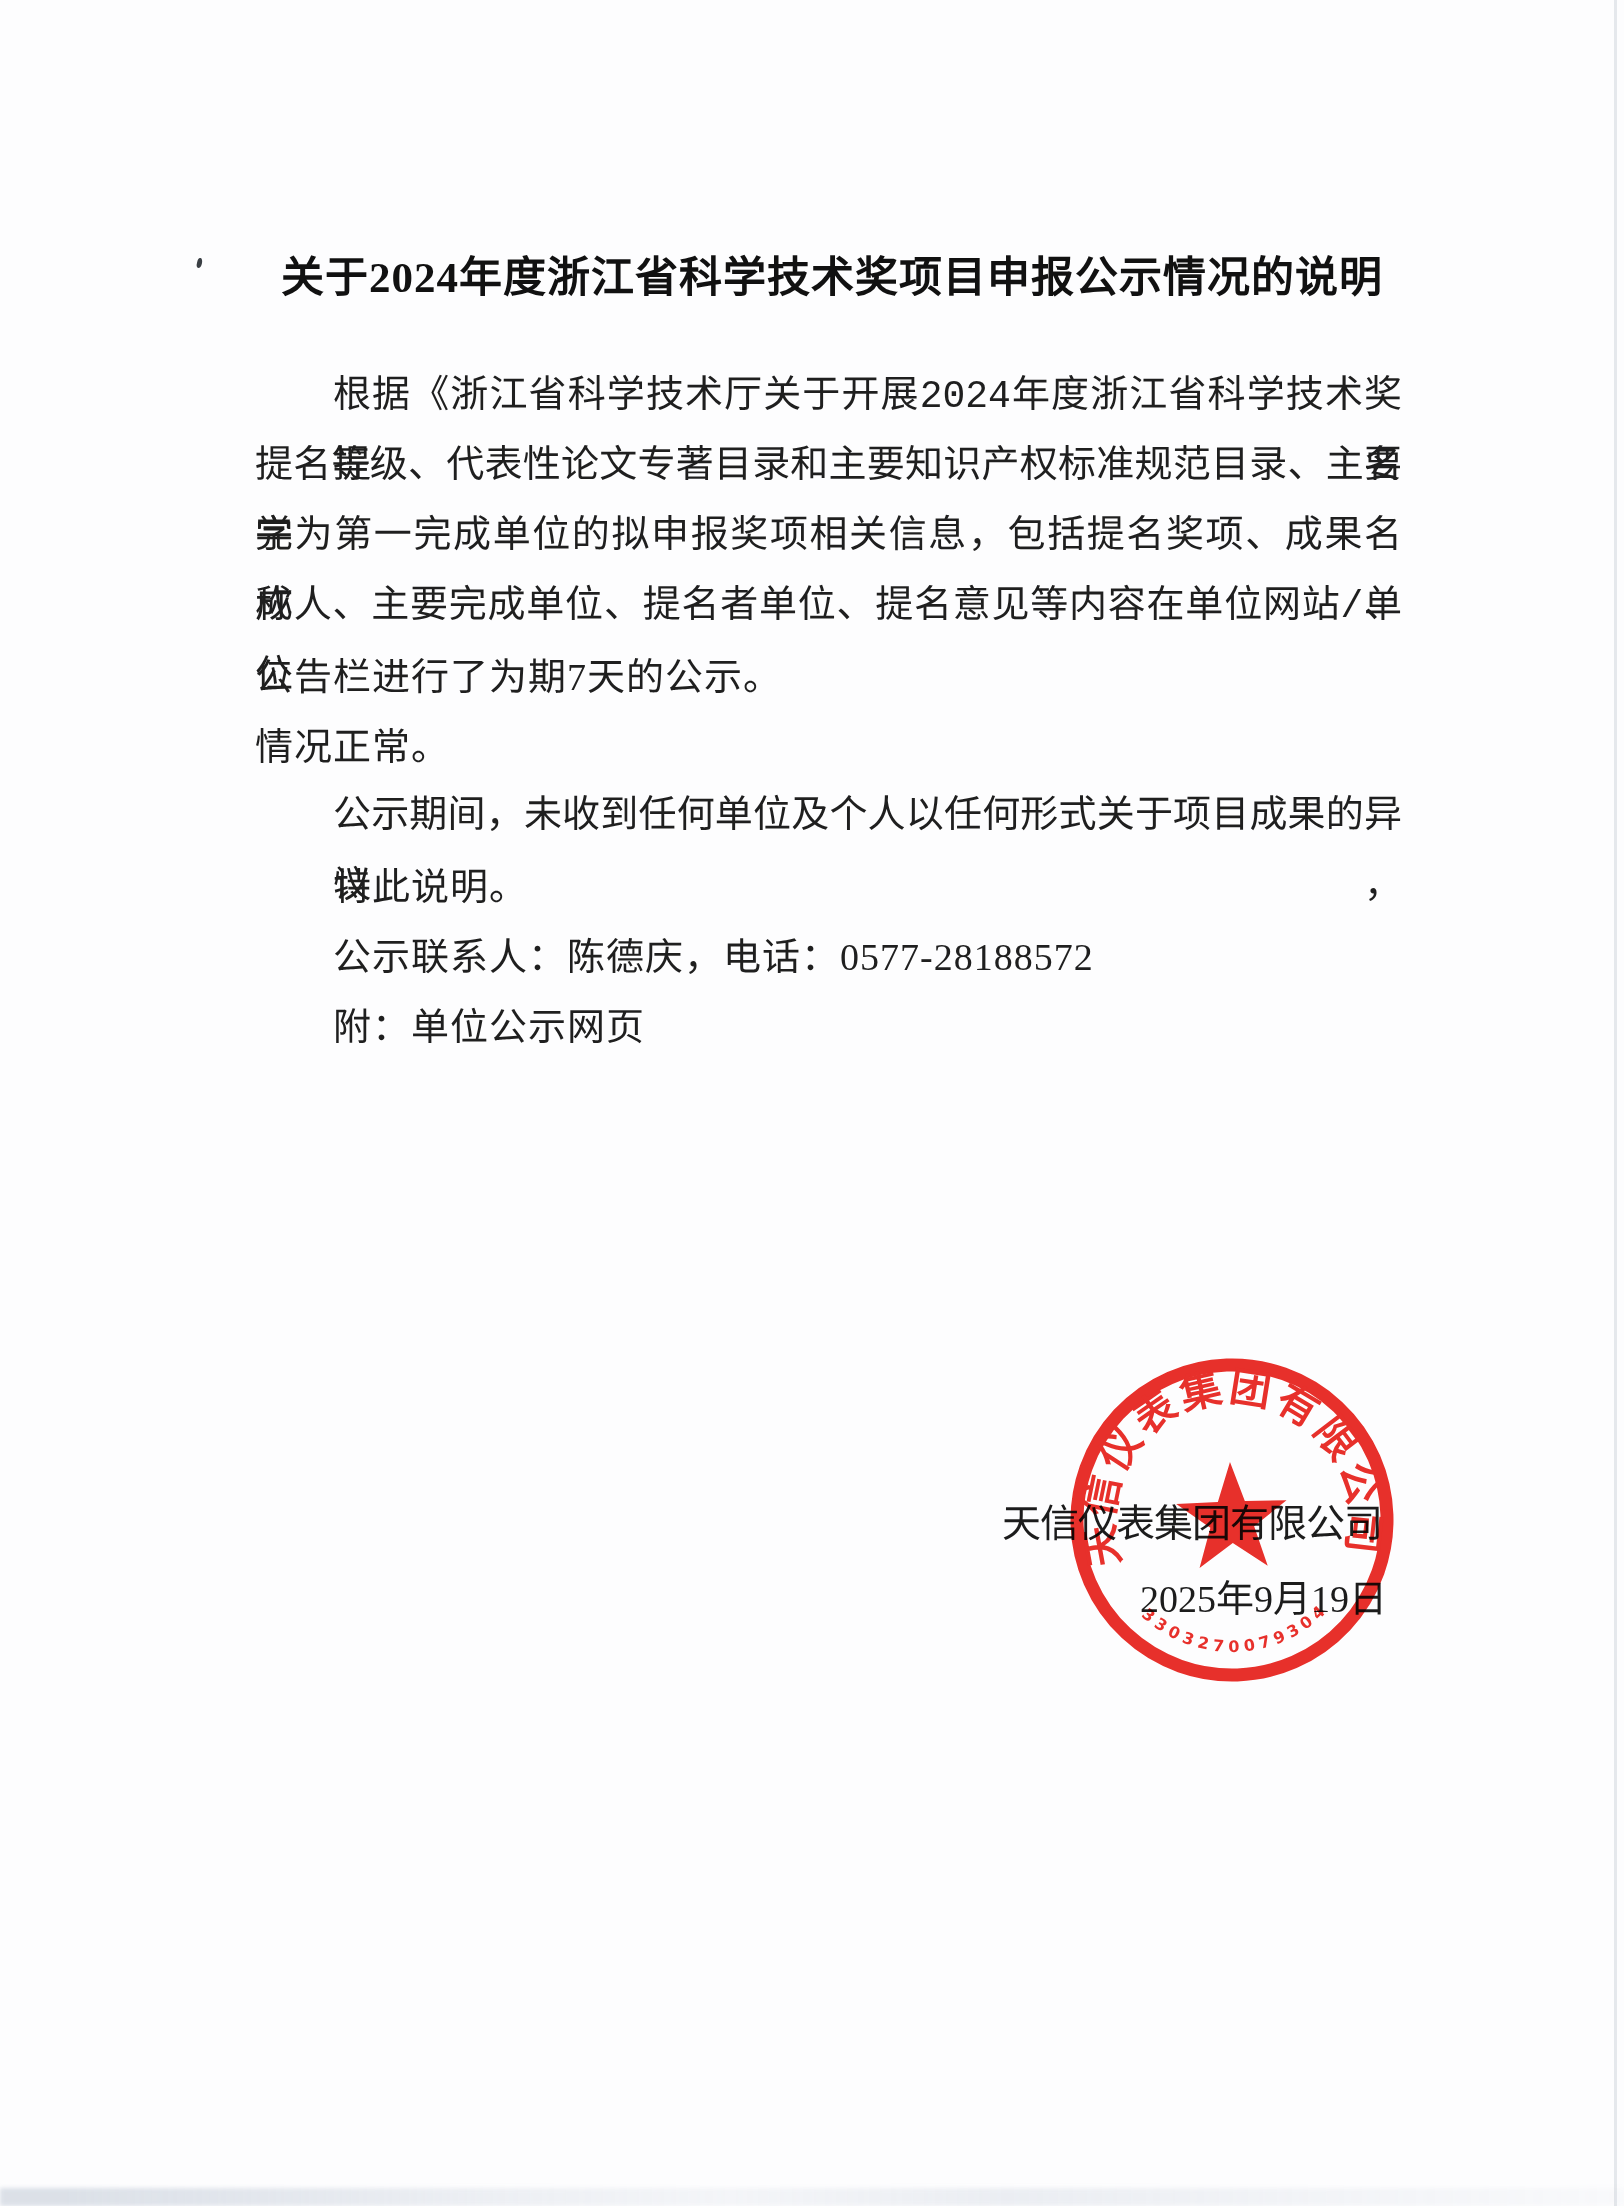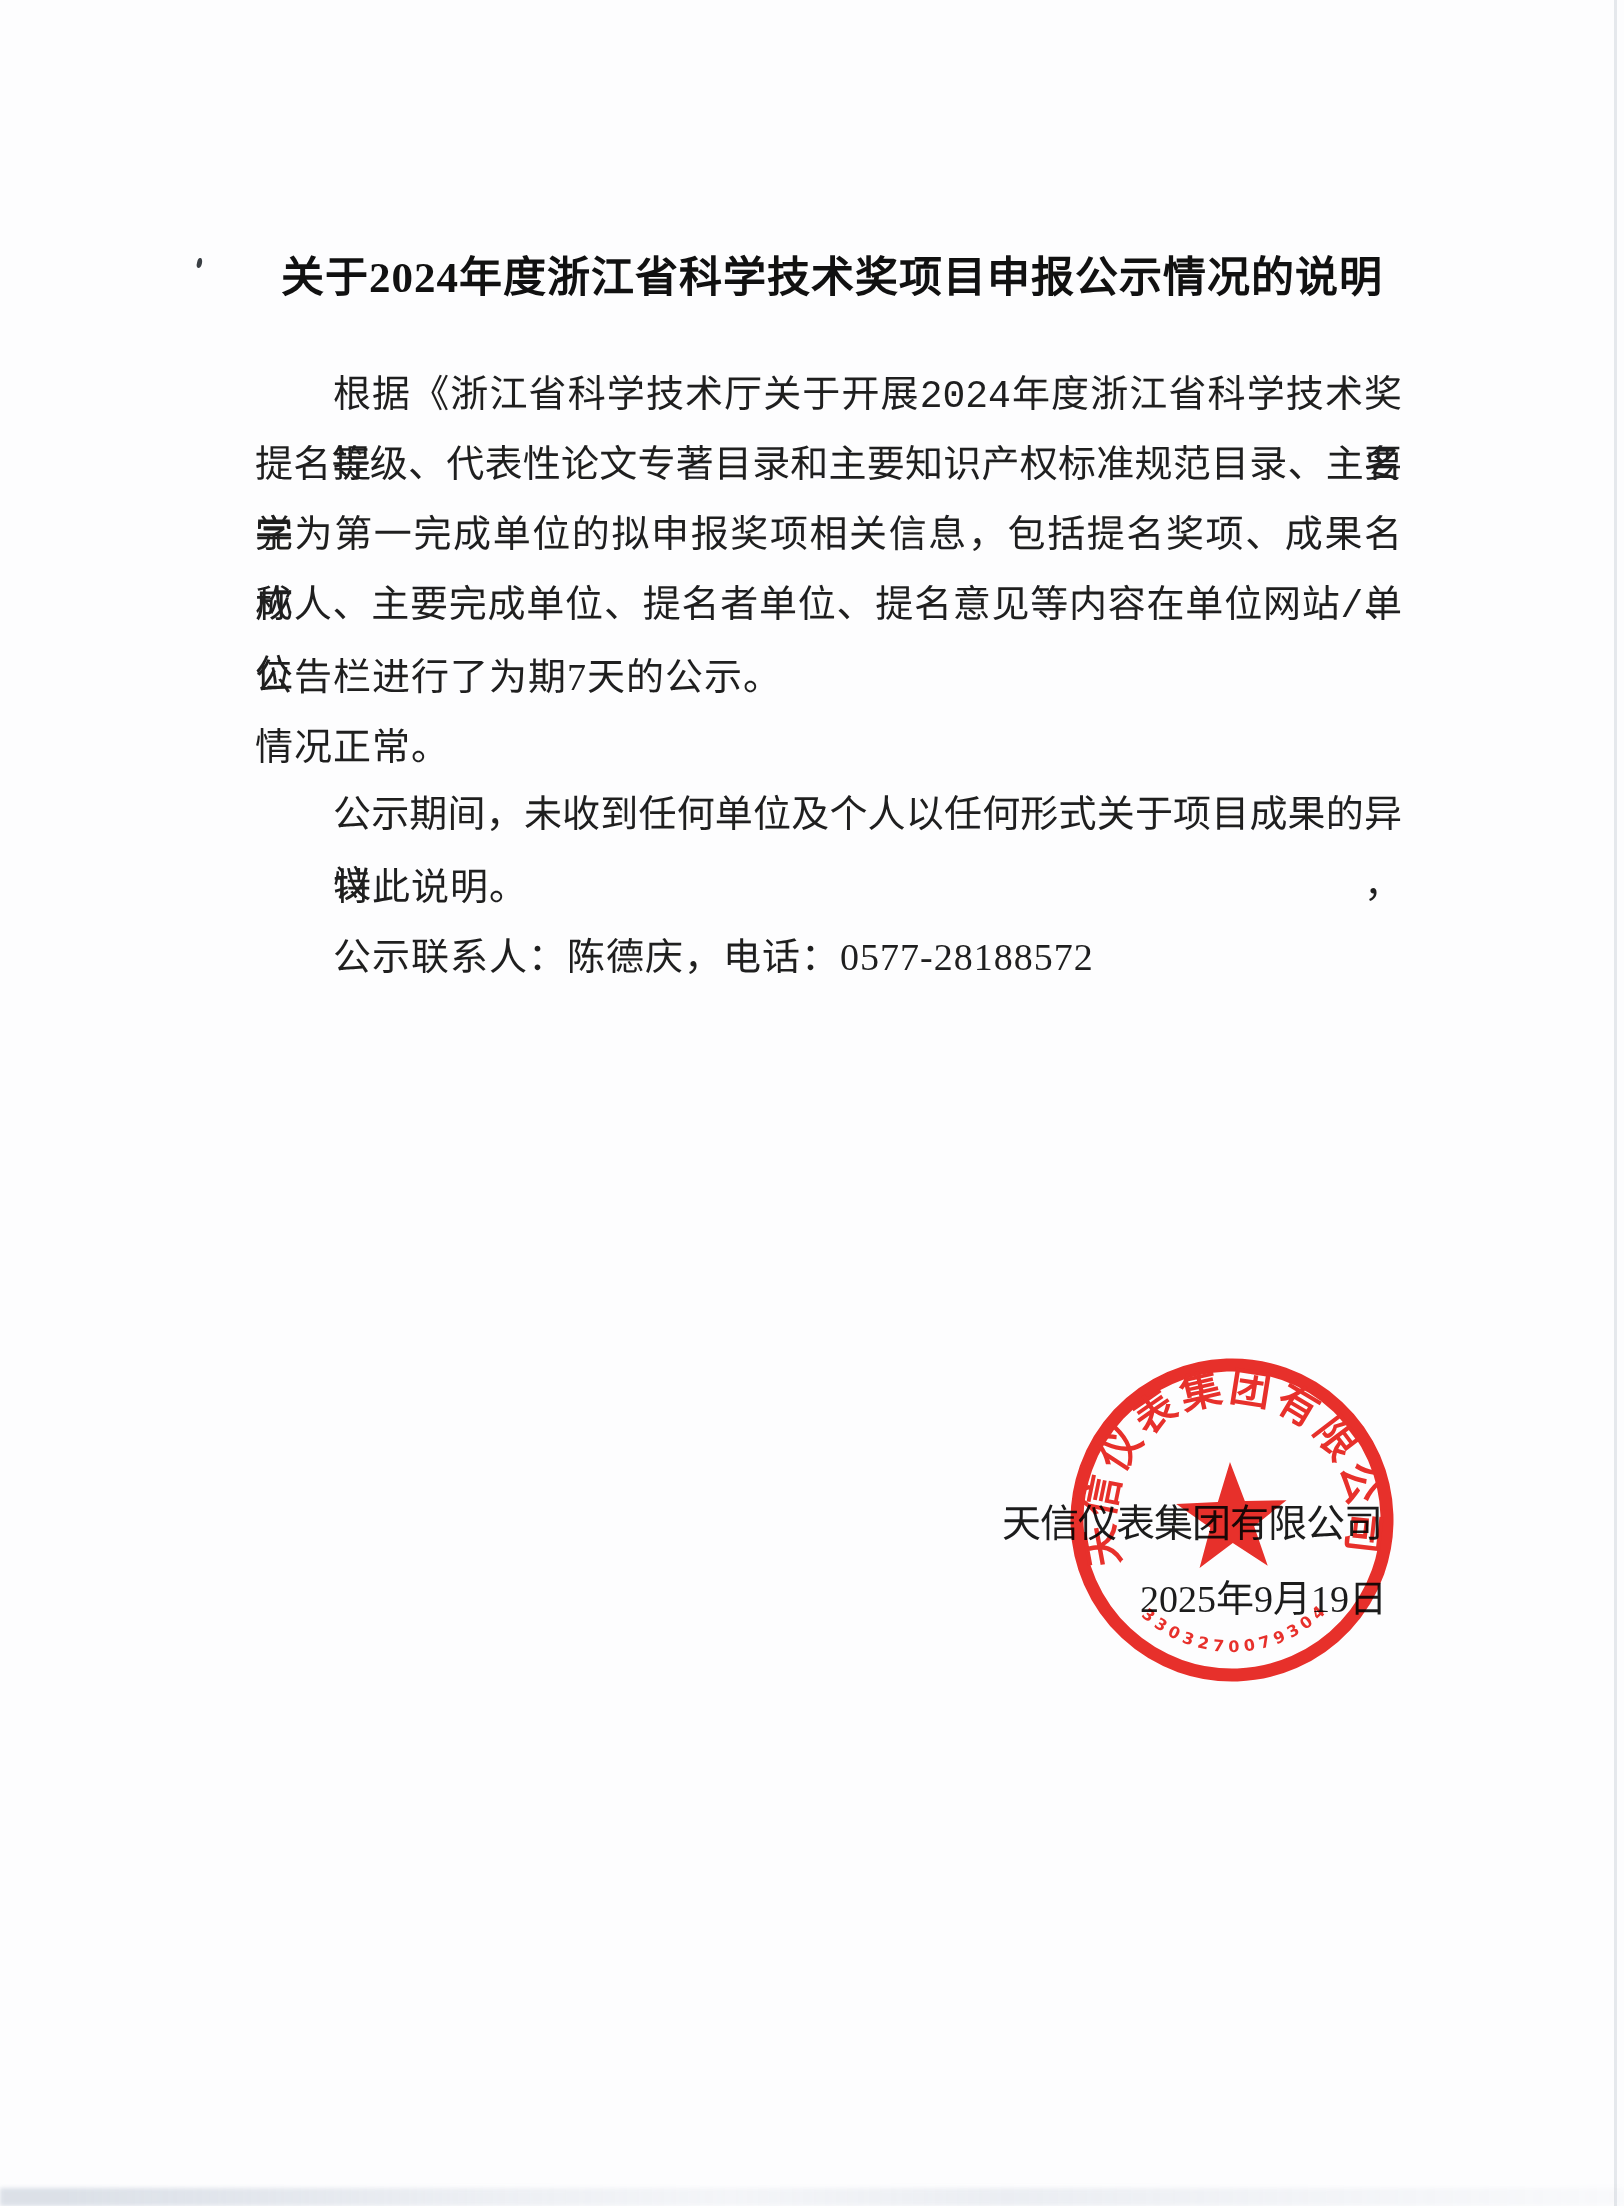--- a/index.html
+++ b/index.html
@@ -103,20 +103,21 @@
   <div class="body-text">
     <div class="line indent justify">根据《浙江省科学技术厅关于开展2024年度浙江省科学技术奖提名</div>
     <div class="line justify">提名等级、代表性论文专著目录和主要知识产权标准规范目录、主要完</div>
     <div class="line justify">学为第一完成单位的拟申报奖项相关信息，包括提名奖项、成果名称、</div>
     <div class="line justify">成人、主要完成单位、提名者单位、提名意见等内容在单位网站/单位</div>
     <div class="line">公告栏进行了为期7天的公示。</div>
     <div class="line">情况正常。</div>
     <div class="line indent justify">公示期间，未收到任何单位及个人以任何形式关于项目成果的异议，</div>
     <div class="line indent">特此说明。</div>
     <div class="line indent">公示联系人：陈德庆，电话：0577-28188572</div>
+    <div class="line indent">附：单位公示网页</div>
   </div>
 
   <div class="sig-company">天信仪表集团有限公司</div>
   <div class="sig-date">2025年9月19日</div>
 
   <svg class="seal" viewBox="0 0 340 340" xmlns="http://www.w3.org/2000/svg" aria-hidden="true">
     <defs>
       <path id="arcTop" d="M 59.1 210.4 A 118 118 0 1 1 280.9 210.4"></path>
       <path id="arcBottom" d="M 50.4 225.8 A 132 132 0 0 0 289.6 225.8"></path>
     </defs>

